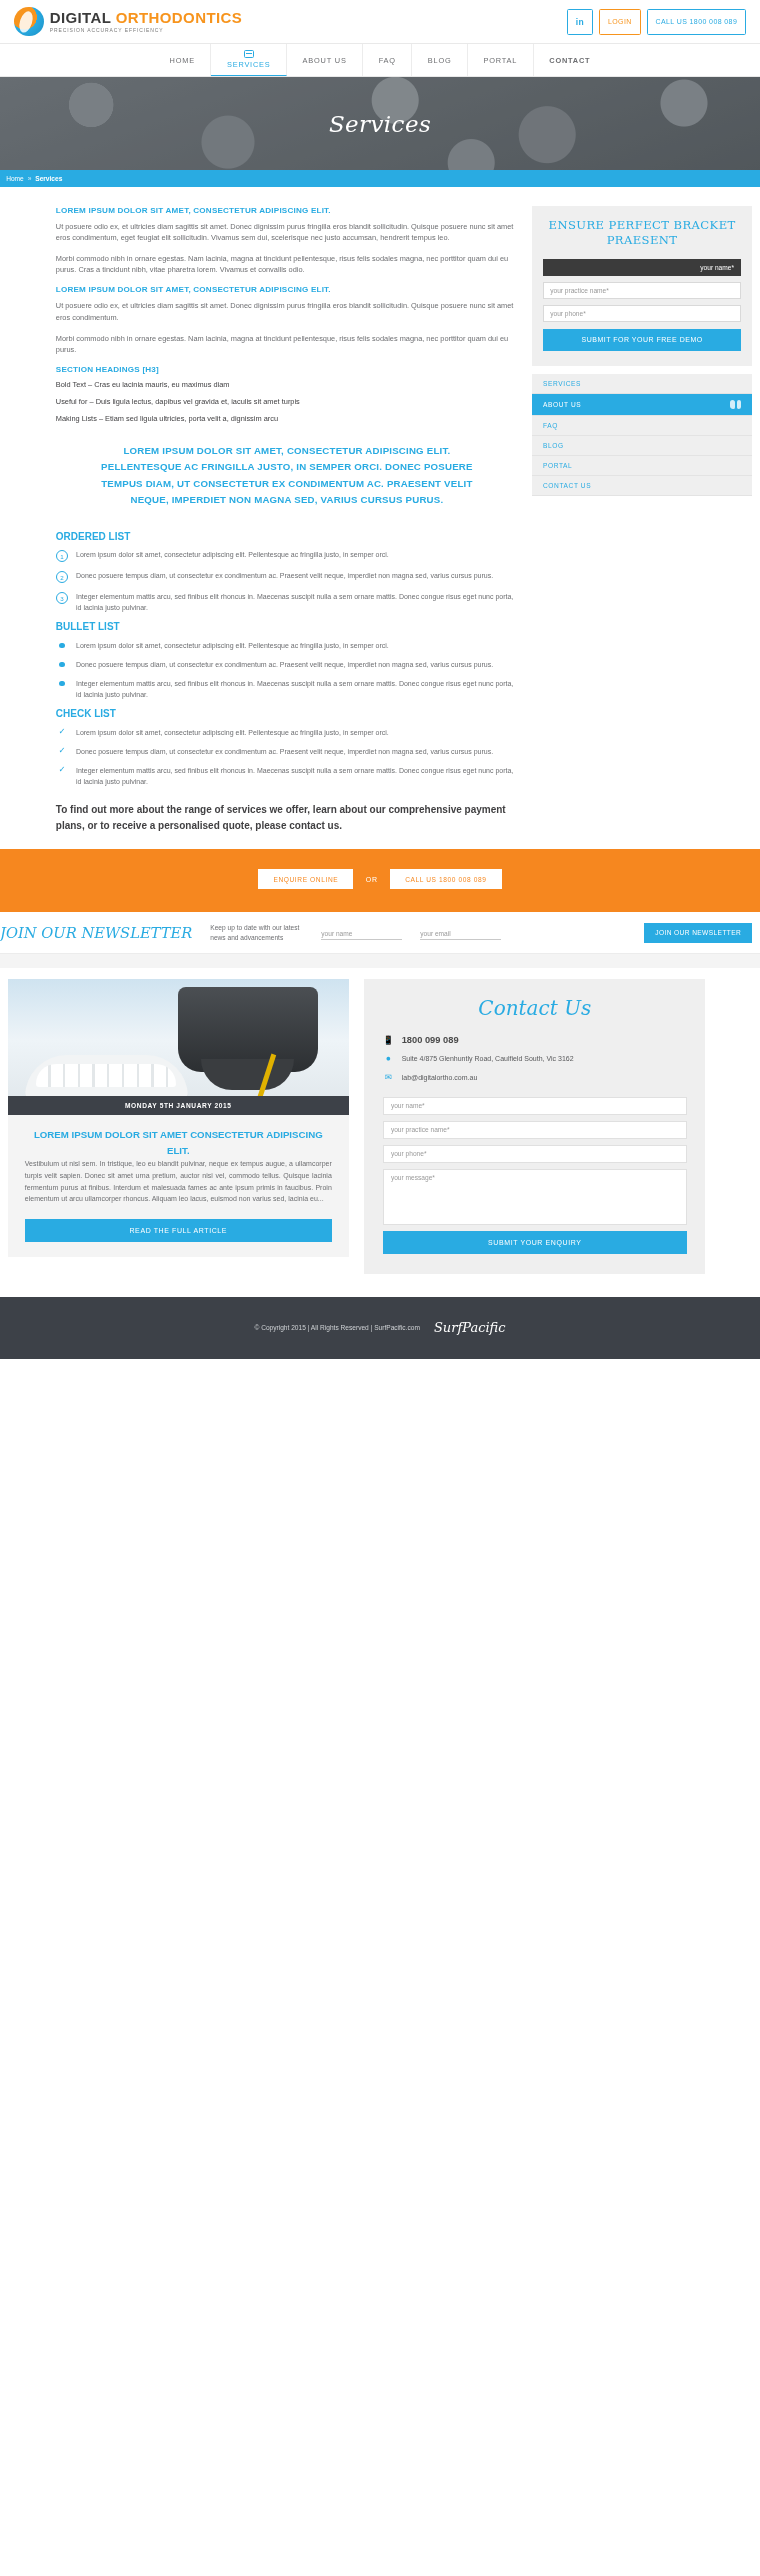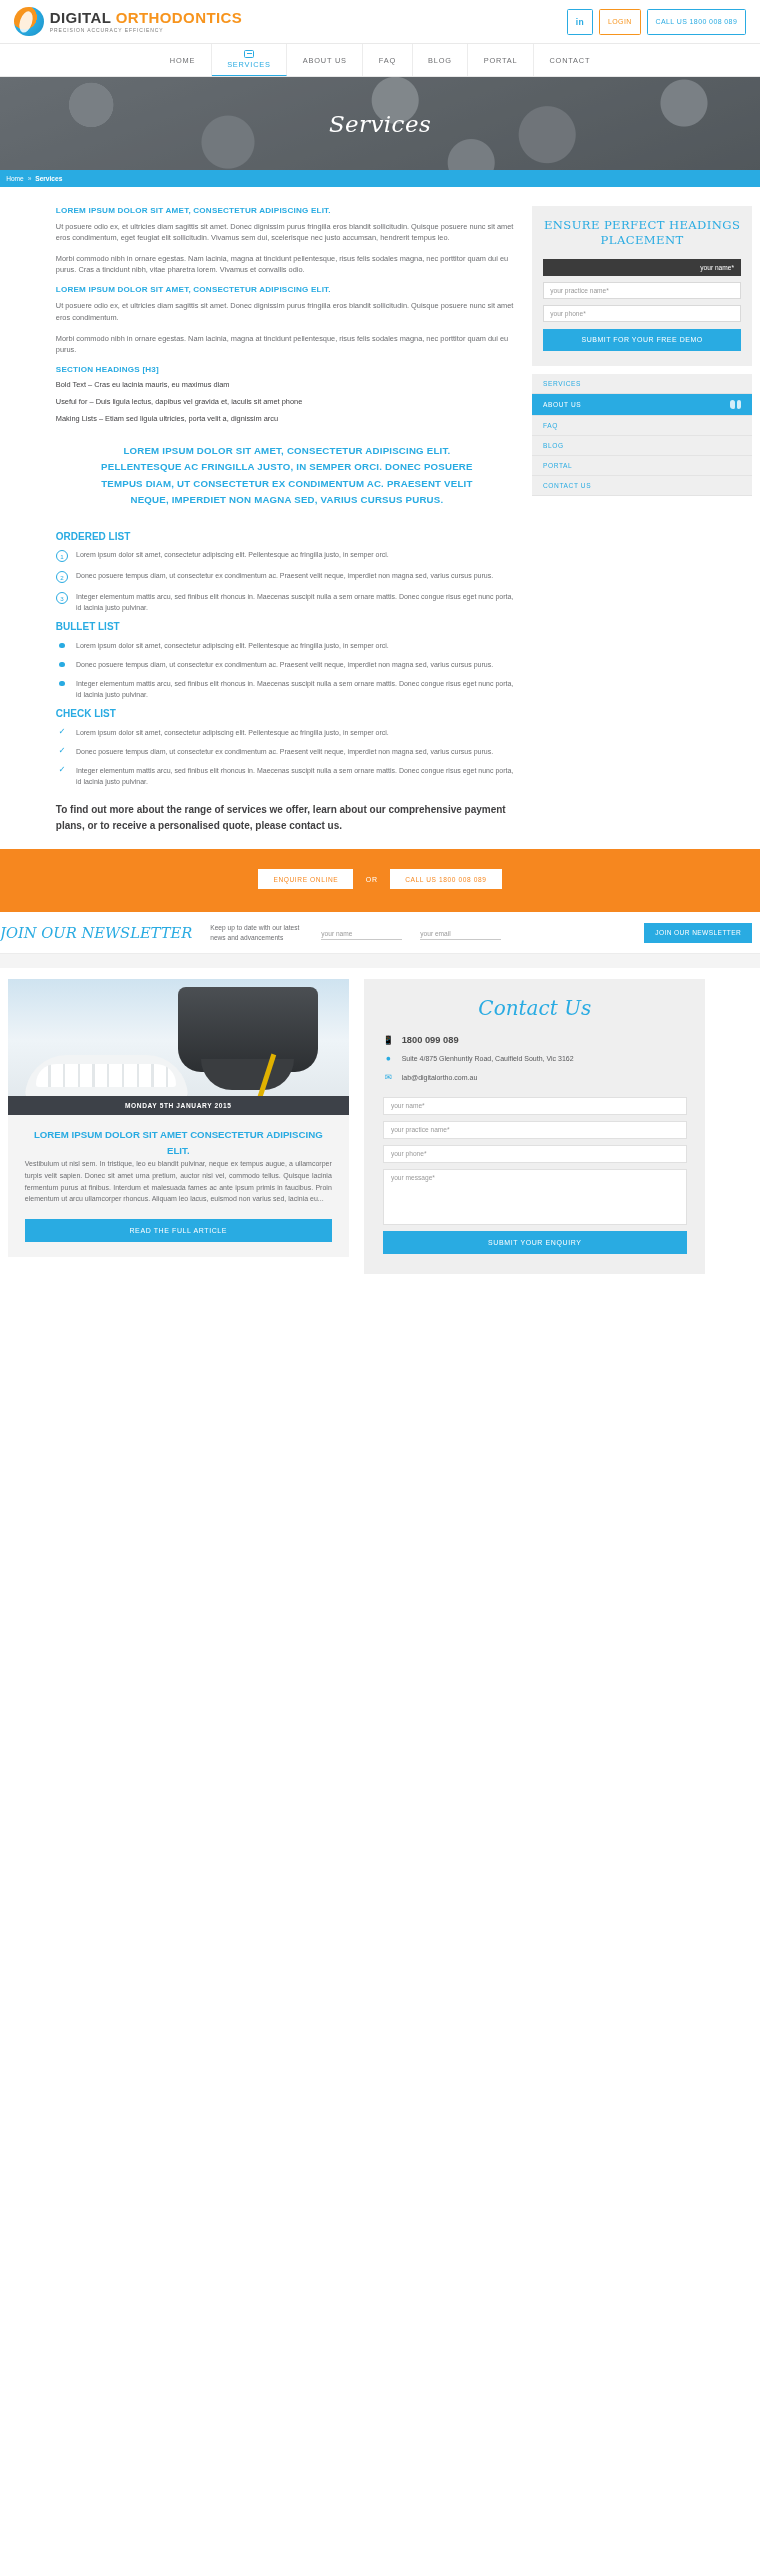--- a/index.html
+++ b/index.html
@@ -51,21 +51,21 @@
     height: 34px; border-top: 0.8px solid #e9e9e9; border-bottom: 0.8px solid #e9e9e9;
     display: flex; align-items: stretch; justify-content: center; gap: 0;
     background: #fff;
   }
   .nav-item {
     display: flex; align-items: center; padding: 0 15.5px;
     font-size: 7.4px; letter-spacing: 0.8px; color: #6d6e71;
     border-right: 0.8px solid #ececec;
     position: relative;
   }
-  .nav-item:last-child { border-right: none; }
+  .nav-item:last-child { border-right: none; font-weight: bold; }
   .nav-item.active {
     color: #29abe2; border-bottom: 1.6px solid #29abe2;
     flex-direction: column; justify-content: center; gap: 1.6px;
   }
   .nav-icon {
     width: 10px; height: 8.5px; border: 1.1px solid #29abe2; border-radius: 1.6px;
     position: relative;
   }
   .nav-icon:after {
     content: ""; position: absolute; left: 1.6px; top: 1.6px; width: 5.4px; height: 1.6px; background: #29abe2;
@@ -358,21 +358,21 @@
       <h2 class="sec">LOREM IPSUM DOLOR SIT AMET, CONSECTETUR ADIPISCING ELIT.</h2>
       <p class="body">Ut posuere odio ex, et ultricies diam sagittis sit amet. Donec dignissim purus fringilla eros blandit sollicitudin. Quisque posuere nunc sit amet eros condimentum, eget feugiat elit sollicitudin. Vivamus sem dui, scelerisque nec justo accumsan, hendrerit tempus leo.</p>
       <p class="body">Morbi commodo nibh in ornare egestas. Nam lacinia, magna at tincidunt pellentesque, risus felis sodales magna, nec porttitor quam dui eu purus. Cras a tincidunt nibh, vitae pharetra lorem. Vivamus et convallis odio.</p>
 
       <h2 class="sec">LOREM IPSUM DOLOR SIT AMET, CONSECTETUR ADIPISCING ELIT.</h2>
       <p class="body">Ut posuere odio ex, et ultricies diam sagittis sit amet. Donec dignissim purus fringilla eros blandit sollicitudin. Quisque posuere nunc sit amet eros condimentum.</p>
       <p class="body">Morbi commodo nibh in ornare egestas. Nam lacinia, magna at tincidunt pellentesque, risus felis sodales magna, nec porttitor quam dui eu purus.</p>
 
       <h2 class="sec">SECTION HEADINGS [H3]</h2>
       <div class="small-head">Bold Text – Cras eu lacinia mauris, eu maximus diam</div>
-      <div class="small-head">Useful for – Duis ligula lectus, dapibus vel gravida et, iaculis sit amet phone</div>
+      <div class="small-head">Useful for – Duis ligula lectus, dapibus vel gravida et, iaculis sit amet turpis</div>
       <div class="small-head">Making Lists – Etiam sed ligula ultricies, porta velit a, dignissim arcu</div>
 
       <div class="blue-block">LOREM IPSUM DOLOR SIT AMET, CONSECTETUR ADIPISCING ELIT. PELLENTESQUE AC FRINGILLA JUSTO, IN SEMPER ORCI. DONEC POSUERE TEMPUS DIAM, UT CONSECTETUR EX CONDIMENTUM AC. PRAESENT VELIT NEQUE, IMPERDIET NON MAGNA SED, VARIUS CURSUS PURUS.</div>
 
       <div class="list-head">ORDERED LIST</div>
       <ol class="plain">
         <li class="li-row">
           <span class="li-marker-circle">1</span>
           <span class="li-text">Lorem ipsum dolor sit amet, consectetur adipiscing elit. Pellentesque ac fringilla justo, in semper orci.</span>
         </li>
@@ -422,21 +422,21 @@
           <span class="li-marker-check">✓</span>
           <span class="li-text">Integer elementum mattis arcu, sed finibus elit rhoncus in. Maecenas suscipit nulla a sem ornare mattis. Donec congue risus eget nunc porta, id lacinia justo pulvinar.</span>
         </li>
       </ul>
 
       <div class="closing">To find out more about the range of services we offer, learn about our comprehensive payment plans, or to receive a personalised quote, please contact us.</div>
     </div>
 
     <div class="col-side">
       <div class="demo-box">
-        <div class="demo-title">ENSURE PERFECT HEADINGS PLACEMENT</div>
+        <div class="demo-title">ENSURE PERFECT BRACKET PRAESENT</div>
         <div class="field focused">your name*</div>
         <div class="field">your practice name*</div>
         <div class="field">your phone*</div>
         <div class="btn-submit">SUBMIT FOR YOUR FREE DEMO</div>
       </div>
 
       <div class="side-menu">
         <div class="side-item">SERVICES</div>
         <div class="side-item active">
           <span>ABOUT US</span>
@@ -498,15 +498,19 @@
       </div>
       <div style="height:6.2px"></div>
       <div class="cfield">your name*</div>
       <div class="cfield">your practice name*</div>
       <div class="cfield">your phone*</div>
       <div class="cfield msg">your message*</div>
       <div class="contact-btn">SUBMIT YOUR ENQUIRY</div>
     </div>
   </div>
 
+  <div class="footer">
+    <span>© Copyright 2015 | All Rights Reserved | SurfPacific.com</span>
+    <span class="footer-brand">SurfPacific</span>
+  </div>
 
 </div>
 
 
 </body></html>

